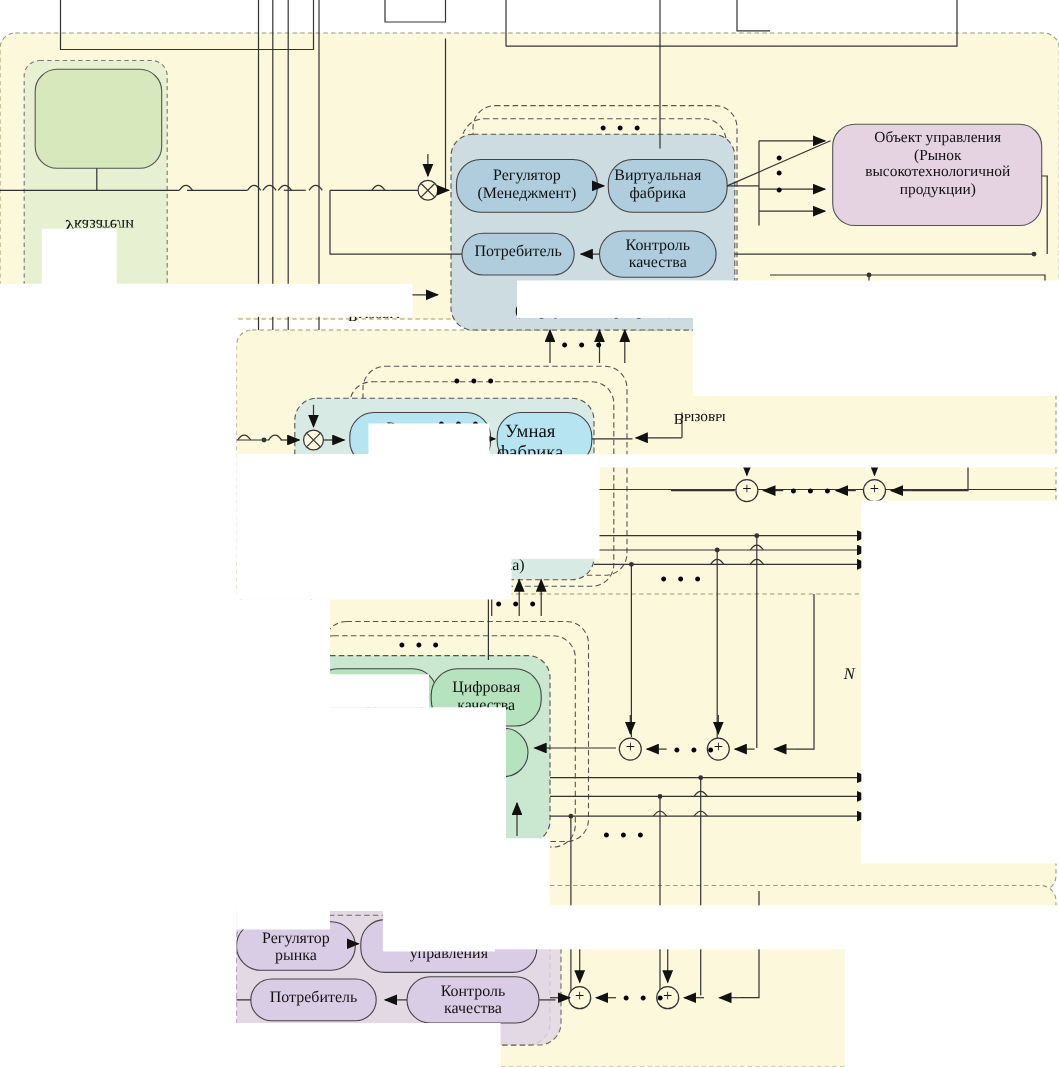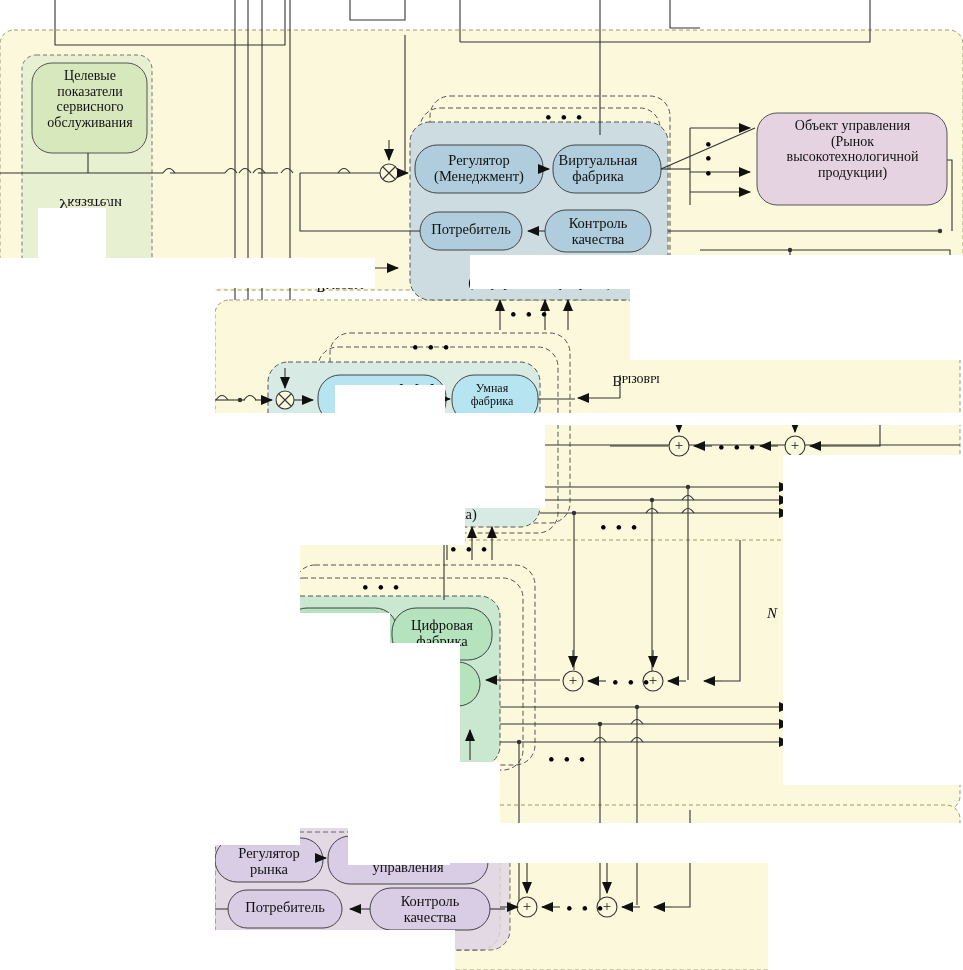--- a/index.html
+++ b/index.html
@@ -221,57 +221,53 @@
       <circle cx="607" cy="907" r="10" fill="#fbf8dc"></circle>
       <path d="M607,840 L607,893" marker-end="url(#ar)"></path>
       <path d="M560,907 L542,907" marker-end="url(#arL)"></path>
       <path d="M640,907 L622,907" marker-end="url(#arL)"></path>
       <path d="M672,907 L654,907" marker-end="url(#arL)"></path>
       <path d="M672,907 L690,907 L690,810"></path>
       <path d="M500,907 L518,907" marker-end="url(#arL)"></path>
     </g>
   </svg>
 
-  <div class="lbl" style="left:34px;top:68px;width:112px;font-size:14px;white-space:pre-line;">Целевые
-показатели
-сервисного
-обслуживания</div>
   <div class="lbl flip" style="left:34px;top:195px;width:112px;font-size:15px;">Указатели</div>
 
   <div class="lbl" style="left:760px;top:118px;width:185px;font-size:14px;white-space:pre-line;">Объект управления
 (Рынок
 высокотехнологичной
 продукции)</div>
 
   <div class="lbl" style="left:416px;top:152px;width:126px;font-size:14.5px;white-space:pre-line;">Регулятор
 (Менеджмент)</div>
   <div class="lbl" style="left:554px;top:152px;width:88px;font-size:14.5px;white-space:pre-line;">Виртуальная
 фабрика</div>
   <div class="lbl" style="left:421px;top:221px;width:100px;font-size:14.5px;">Потребитель</div>
   <div class="lbl" style="left:546px;top:215px;width:104px;font-size:14.5px;white-space:pre-line;">Контроль
 качества</div>
   <div class="lbl" style="left:420px;top:258px;width:240px;font-size:14.5px;white-space:pre-line;">Объект управления
 (Виртуальная фабрика)</div>
   <div class="lbl flip" style="left:300px;top:278px;width:80px;font-size:14px;">Вызовы</div>
 
   <div class="lbl" style="left:319px;top:382px;width:126px;font-size:14.5px;white-space:pre-line;">Регулятор
 (Менеджмент)</div>
-  <div class="lbl" style="left:450px;top:382px;width:84px;font-size:12px;white-space:pre-line;">Умная
+  <div class="lbl" style="left:440px;top:382px;width:84px;font-size:17px;white-space:pre-line;">Умная
 фабрика</div>
   <div class="lbl" style="left:449px;top:433px;width:70px;font-size:14px;white-space:pre-line;">Контроль
 качества</div>
   <div class="lbl" style="left:300px;top:455px;width:110px;font-size:14.5px;">Потребитель</div>
   <div class="lbl" style="left:320px;top:490px;width:210px;font-size:14.5px;white-space:pre-line;">Объект управления
 (Умная фабрика)</div>
   <div class="lbl flip" style="left:598px;top:372px;width:76px;font-size:14px;">Вызовы</div>
 
   <div class="lbl" style="left:286px;top:614px;width:110px;font-size:14.5px;white-space:pre-line;">Регулятор
 (Менеджмент)</div>
   <div class="lbl" style="left:393px;top:617px;width:98px;font-size:14.5px;white-space:pre-line;">Цифровая
-фабрика</div>
+качества</div>
   <div class="lbl" style="left:381px;top:667px;width:98px;font-size:14.5px;white-space:pre-line;">Контроль
 качества</div>
   <div class="lbl" style="left:285px;top:700px;width:110px;font-size:14.5px;">Потребитель</div>
   <div class="lbl" style="left:280px;top:730px;width:215px;font-size:14.5px;white-space:pre-line;">Объект управления
 (Цифровая фабрика)</div>
 
   <div class="lbl" style="left:216px;top:845px;width:106px;font-size:14.5px;white-space:pre-line;">Регулятор
 рынка</div>
   <div class="lbl" style="left:330px;top:843px;width:156px;font-size:14.5px;white-space:pre-line;">Рынок подсистемы
 управления</div>

